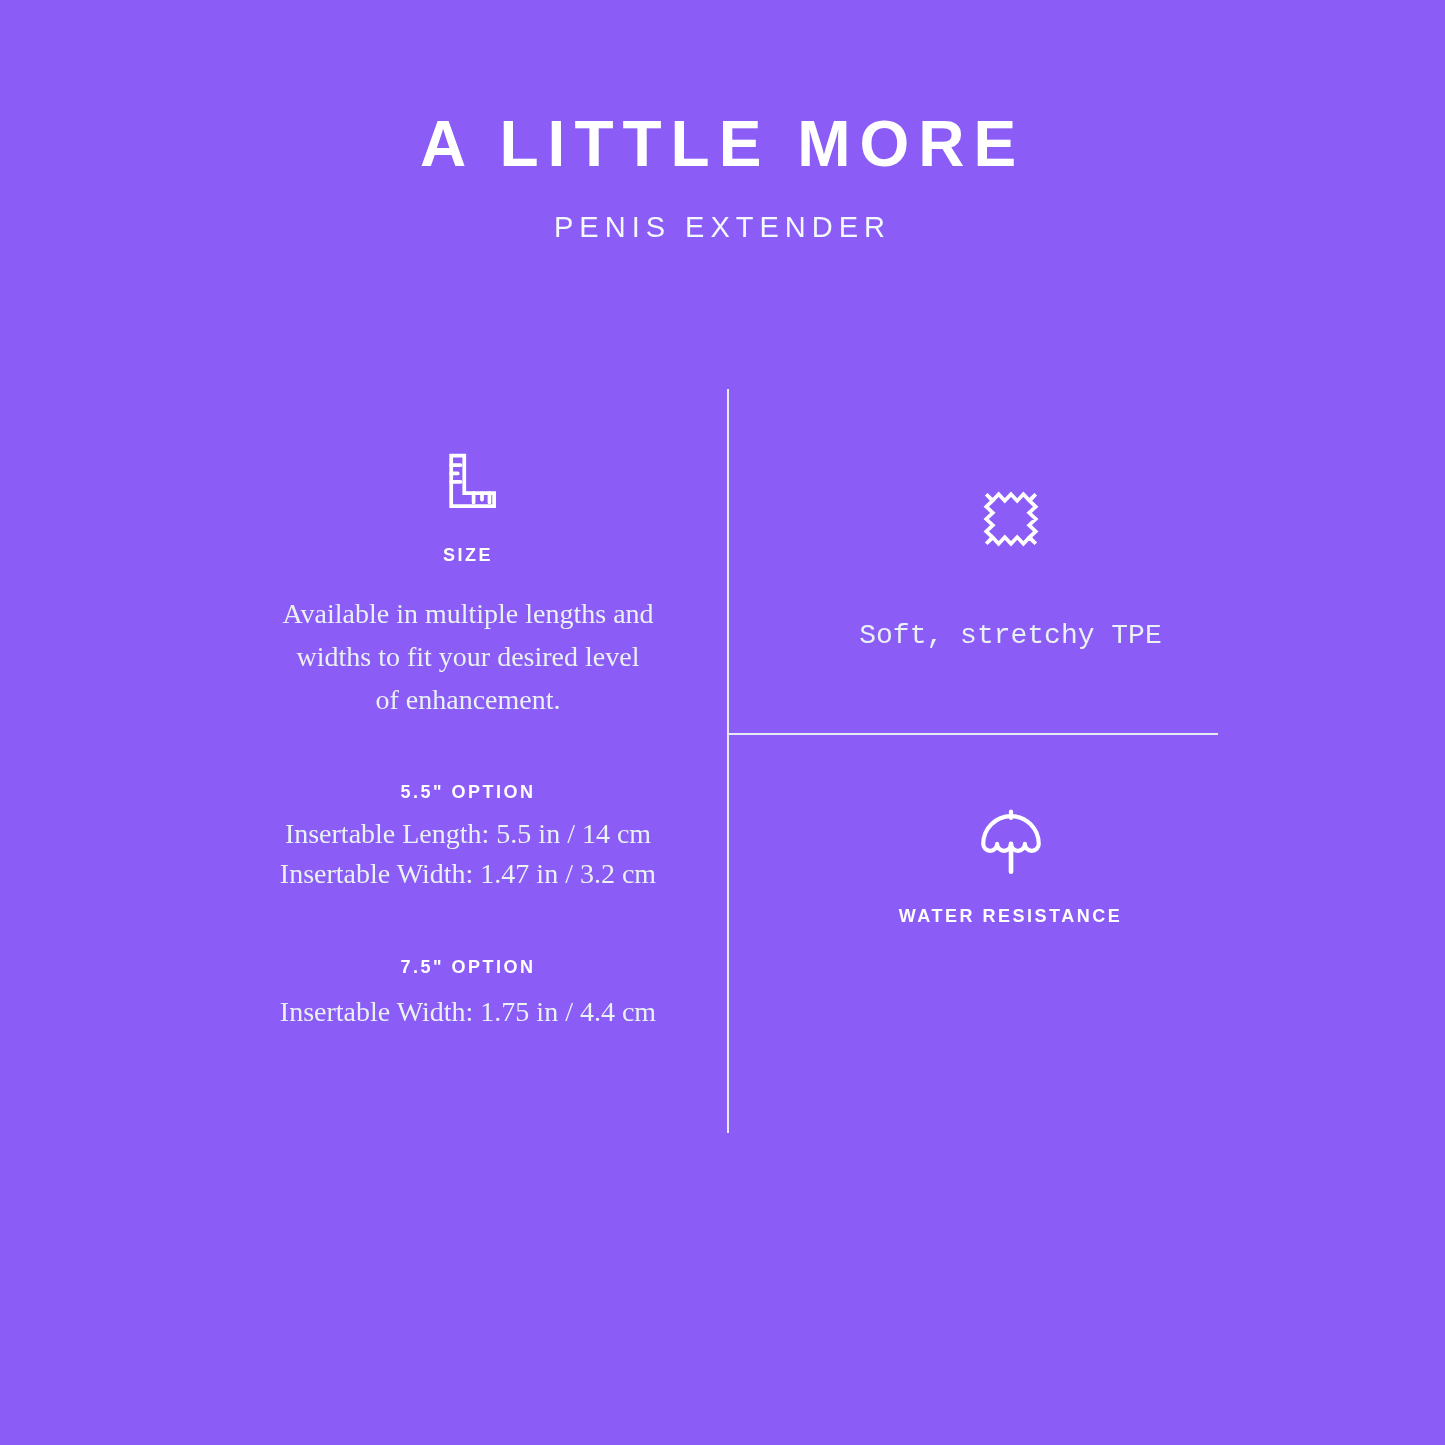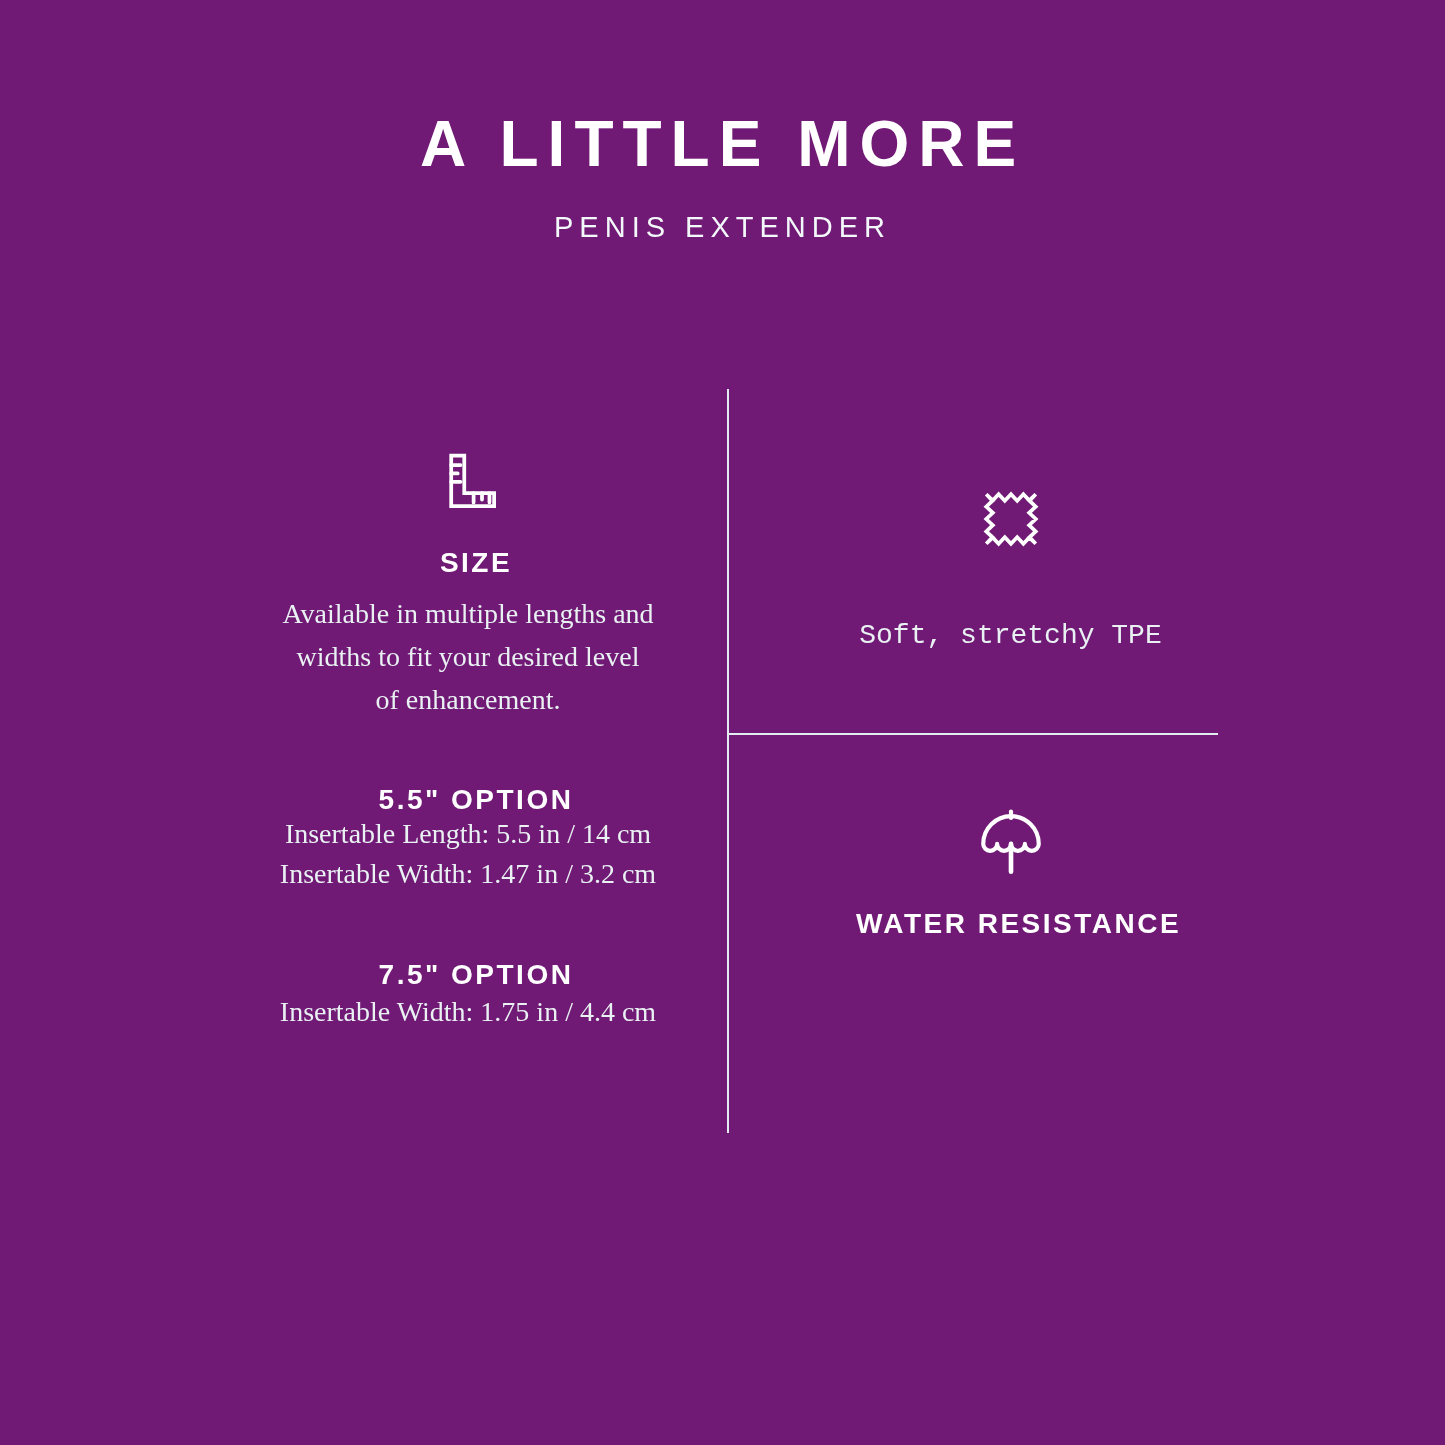--- a/index.html
+++ b/index.html
@@ -1,19 +1,19 @@
 <!DOCTYPE html>
 <html><head>
 <meta charset="utf-8">
 <style>
   html,body{margin:0;padding:0;background:#0C567A;}
   .canvas{
     position:relative;
     width:1445px;height:1445px;
-    background:#701a75;
+    background:#8b5cf6;
     overflow:hidden;
     font-family:"Liberation Sans",sans-serif;
   }
   .abs{position:absolute;}
   .center{text-align:center;}
 
   
   .title{
     top:108px;left:0;width:100%;
     font-weight:700;font-size:64px;line-height:72px;
@@ -23,22 +23,22 @@
     top:202px;left:0;width:100%;
     font-weight:400;font-size:29px;line-height:50px;
     letter-spacing:6px;color:#F3F8FA;margin:0;
   }
 
   
   .lcol{left:160px;width:616px;text-align:center;}
   .rcol{left:728px;width:565px;text-align:center;}
 
   .sec-heading{
-    font-weight:700;font-size:28px;line-height:34px;
-    letter-spacing:2.5px;color:#FFFFFF;margin:8px;
+    font-weight:700;font-size:18px;line-height:34px;
+    letter-spacing:2.5px;color:#FFFFFF;margin:0;
   }
   .serif{
     font-family:"Liberation Serif","DejaVu Serif",serif;
     font-weight:400;font-size:28px;line-height:40px;
     color:#E9F1F3;margin:0;
   }
   .desc{line-height:43px;white-space:pre-line;}
 
   
   .vdivider{left:727px;top:389px;width:2px;height:744px;background:#E3EDF1;}

